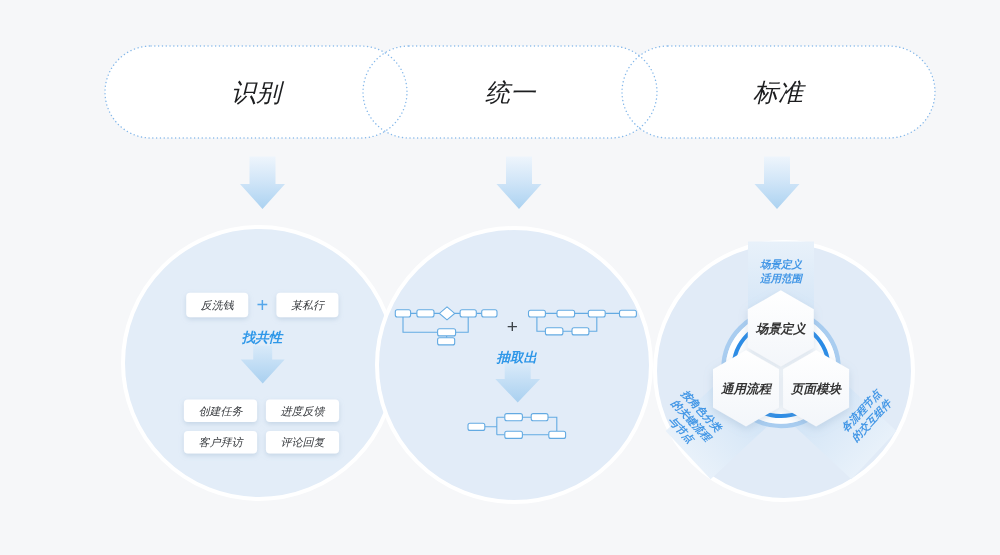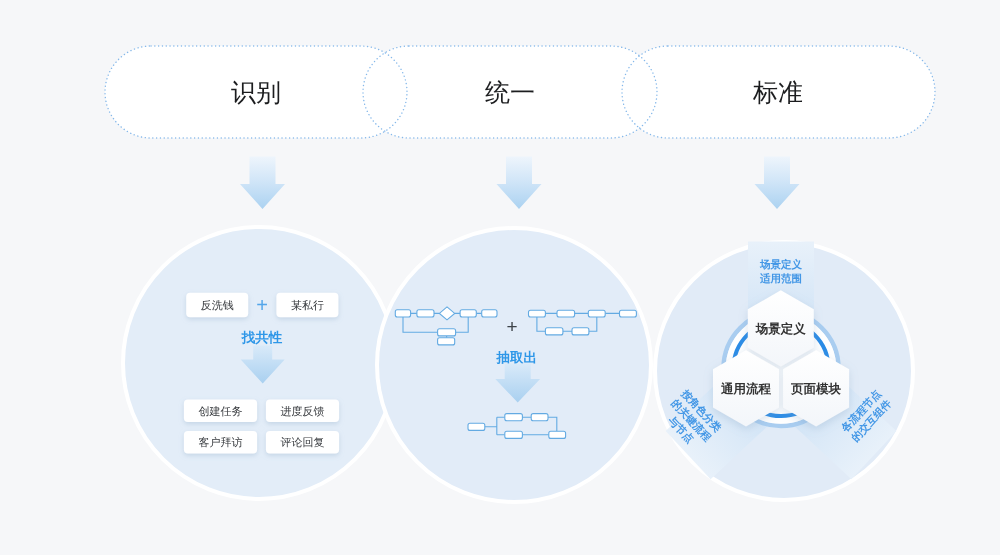--- a/index.html
+++ b/index.html
@@ -8,20 +8,21 @@
     width: 1000px;
     height: 555px;
     overflow: hidden;
     background: #f6f7f9;
     font-family: "Liberation Sans", sans-serif;
   }
   #stage {
     position: relative;
     width: 840px;
     height: 555px;
+    font-style: italic;
   }
   svg { display: block; }
   text {
     font-family: "Liberation Sans", sans-serif;
     user-select: none;
   }
   .pill-label   { font-size: 25px; font-weight: 500; fill: #1c1d1f; }
   .tag-label    { font-size: 11px; font-weight: 500; fill: #36393d; }
   .caption-blue { font-size: 13.5px; font-weight: 700; fill: #2e97e8; }
   .plus-blue    { font-size: 20px; font-weight: 400; fill: #54a6ea; }

